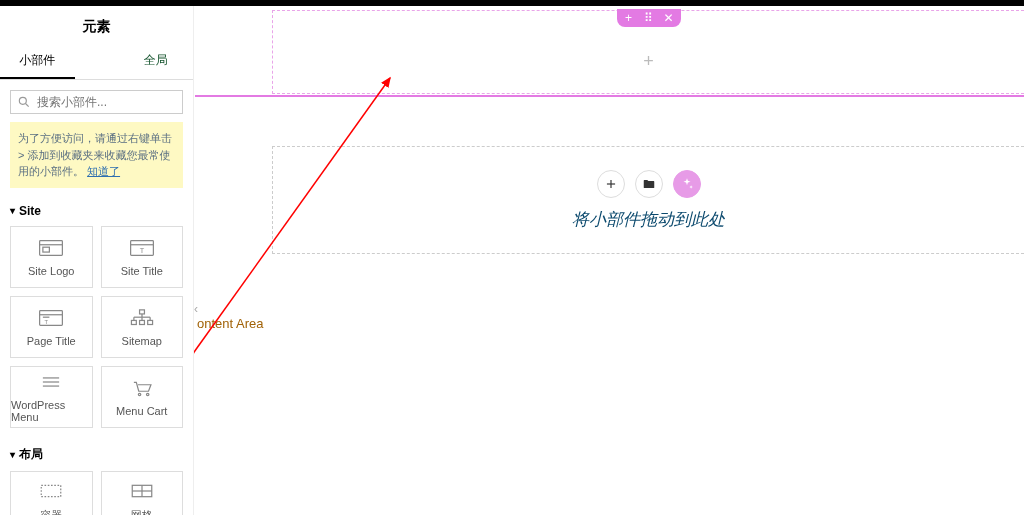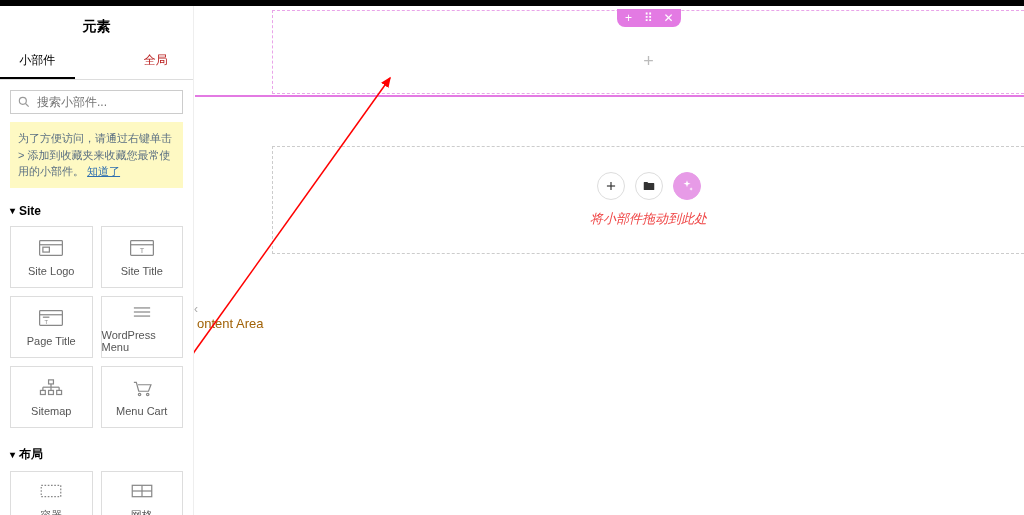--- a/index.html
+++ b/index.html
@@ -3,21 +3,21 @@
 <meta charset="utf-8">
 <style>
   * { box-sizing: border-box; margin: 0; padding: 0; }
   html, body { width: 1024px; height: 515px; font-family: Arial, "Microsoft YaHei", sans-serif; background: #fff; overflow: hidden; }
   .topbar { position: absolute; top: 0; left: 0; right: 0; height: 6px; background: #000; }
 
   
   .sidebar { position: absolute; top: 6px; left: 0; width: 194px; bottom: 0; background: #fff; border-right: 1px solid #eee; display: flex; flex-direction: column; }
   .panel-title { text-align: center; font-size: 14px; font-weight: bold; padding: 12px 0 8px; }
   .tabs { display: flex; border-bottom: 1px solid #ddd; gap: 44px; }
-  .tab { flex: 1; text-align: center; font-size: 12px; padding: 8px 0; color: #b91c1c; cursor: pointer; }
+  .tab { flex: 1; text-align: center; font-size: 12px; padding: 8px 0; color: #14532d; cursor: pointer; }
   .tab.active { color: #000; border-bottom: 2px solid #000; }
   .search-wrap { padding: 10px 10px 8px; }
   .search { display: flex; align-items: center; border: 1px solid #ccc; padding: 4px 6px; }
   .search svg { flex: 0 0 14px; }
   .search input { flex: 1; border: none; outline: none; font-size: 12px; margin-left: 6px; background: transparent; }
   .tip { margin: 0 10px 12px; background: #fef9c3; color: #5a6f82; font-size: 11px; line-height: 1.5; padding: 8px 8px; }
   .tip a { color: #2f6fb0; text-decoration: underline; cursor: pointer; }
 
   .category { padding: 0 10px 14px; }
   .cat-head { display: flex; align-items: center; font-size: 12px; font-weight: bold; margin: 4px 0 8px; }
@@ -33,21 +33,21 @@
   .section1::after { content: ""; position: absolute; left: -78px; right: 0; bottom: -4px; height: 2px; background: #e37ae3; }
   .sec-handle { position: absolute; top: -2px; left: 50%; transform: translateX(-50%); background: #e37ae3; color: #fff; font-size: 12px; height: 18px; display: flex; align-items: center; border-radius: 0 0 8px 8px; padding: 0 6px; gap: 8px; }
   .sec-handle span { display: inline-flex; width: 12px; height: 12px; align-items: center; justify-content: center; }
   .add-plus { position: absolute; top: 40px; left: 50%; transform: translateX(-50%); width: 20px; height: 20px; color: #bbb; font-size: 18px; display: flex; align-items: center; justify-content: center; }
 
   .section2 { position: absolute; top: 140px; left: 78px; right: 0; height: 108px; border: 1px dashed #ccc; border-right: none; display: flex; flex-direction: column; align-items: center; justify-content: center; gap: 10px; }
   .circle-row { display: flex; gap: 10px; }
   .circle { width: 28px; height: 28px; border-radius: 50%; background: #fff; border: 1px solid #ddd; display: flex; align-items: center; justify-content: center; cursor: pointer; }
   .circle.accent { background: #e79be7; border-color: #e79be7; color: #fff; }
   .circle svg { width: 14px; height: 14px; }
-  .drop-hint { font-size: 13px; color: #ef4444; font-style: italic; }
+  .drop-hint { font-size: 17px; color: #0c4a6e; font-style: italic; }
 
   .content-label { position: absolute; top: 310px; left: 3px; font-size: 13px; color: #a16207; }
   .chevron { position: absolute; top: 296px; left: 0px; font-size: 12px; color: #aaa; }
 
   .arrow-svg { position: absolute; top: 0; left: 0; width: 100%; height: 100%; pointer-events: none; }
 </style>
 </head>
 <body>
 
 <div class="topbar"></div>
@@ -92,45 +92,45 @@
         <span class="widget-label">Site Title</span>
       </div>
       <div class="widget">
         <svg viewBox="0 0 32 24" fill="none" stroke="#888" stroke-width="1.5">
             <rect x="2" y="3" width="28" height="18" rx="1"></rect>
             <line x1="2" y1="8" x2="30" y2="8"></line>
             <line x1="6" y1="11" x2="14" y2="11"></line>
             <text x="10" y="19" text-anchor="middle" font-size="7" fill="#888" stroke="none">T</text>
           </svg>
         <span class="widget-label">Page Title</span>
-      </div>
-      <div class="widget">
-        <svg viewBox="0 0 32 24" fill="none" stroke="#888" stroke-width="1.5">
-            <line x1="6" y1="7" x2="26" y2="7"></line>
-            <line x1="6" y1="12" x2="26" y2="12"></line>
-            <line x1="6" y1="17" x2="26" y2="17"></line>
-          </svg>
-        <span class="widget-label">WordPress Menu</span>
       </div>
       <div class="widget">
         <svg viewBox="0 0 32 24" fill="none" stroke="#888" stroke-width="1.5">
             <rect x="13" y="2" width="6" height="5"></rect>
             <rect x="3" y="15" width="6" height="5"></rect>
             <rect x="13" y="15" width="6" height="5"></rect>
             <rect x="23" y="15" width="6" height="5"></rect>
             <line x1="16" y1="7" x2="16" y2="11"></line>
             <line x1="6" y1="11" x2="26" y2="11"></line>
             <line x1="6" y1="11" x2="6" y2="15"></line>
             <line x1="16" y1="11" x2="16" y2="15"></line>
             <line x1="26" y1="11" x2="26" y2="15"></line>
           </svg>
         <span class="widget-label">Sitemap</span>
       </div>
       <div class="widget">
         <svg viewBox="0 0 32 24" fill="none" stroke="#888" stroke-width="1.5">
+            <line x1="6" y1="7" x2="26" y2="7"></line>
+            <line x1="6" y1="12" x2="26" y2="12"></line>
+            <line x1="6" y1="17" x2="26" y2="17"></line>
+          </svg>
+        <span class="widget-label">WordPress Menu</span>
+      </div>
+      <div class="widget">
+        <svg viewBox="0 0 32 24" fill="none" stroke="#888" stroke-width="1.5">
             <path d="M6 5h3l3 11h12l3-8H11"></path>
             <circle cx="13" cy="20" r="1.5"></circle>
             <circle cx="23" cy="20" r="1.5"></circle>
           </svg>
         <span class="widget-label">Menu Cart</span>
       </div>
     </div>
   </div>
 
   <div class="category">

